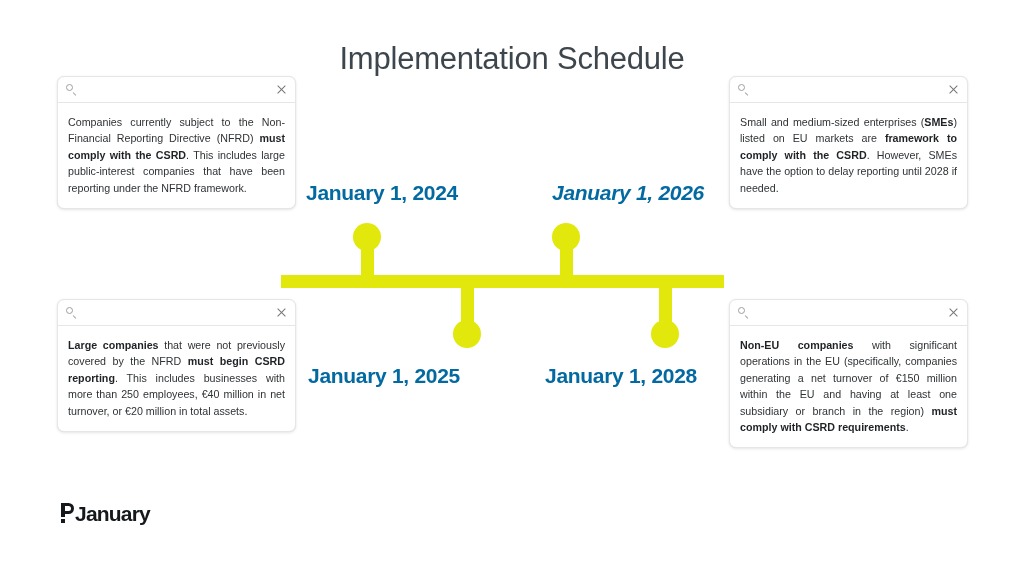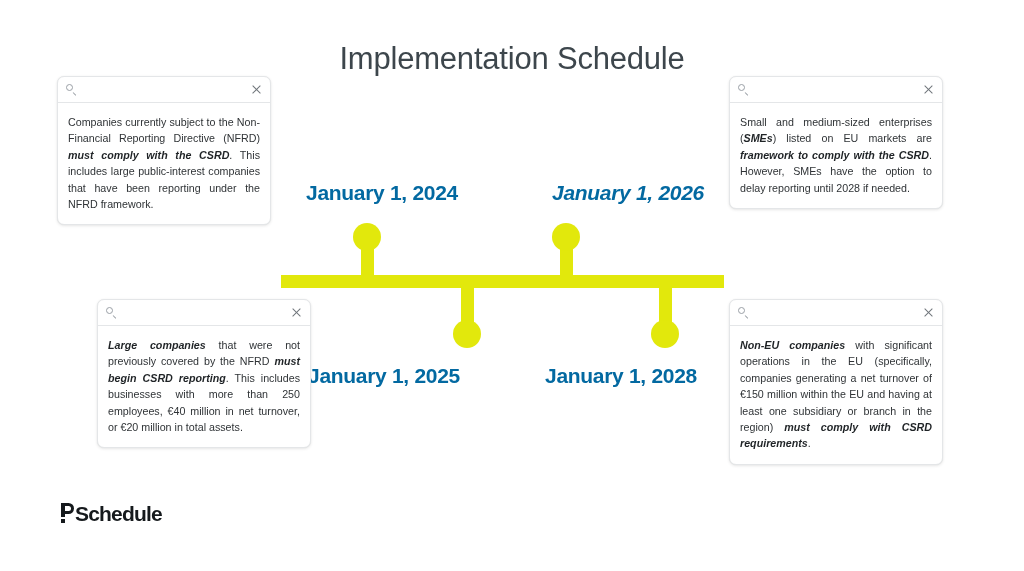--- a/index.html
+++ b/index.html
@@ -84,21 +84,21 @@
     font-family: "Liberation Sans", sans-serif;
   }
   .d-2024 { left: 306px; top: 181px; }
   .d-2026 { left: 552px; top: 181px; font-style: italic; }
   .d-2025 { left: 308px; top: 364px; }
   .d-2028 { left: 545px; top: 364px; }
 
   
   .card {
     position: absolute;
-    width: 214px;
+    width: 239px;
     background: #ffffff;
     border: 1px solid #e4e6e8;
     border-radius: 7px;
     box-shadow: 0 1px 3px rgba(0,0,0,0.10), 0 0 1px rgba(0,0,0,0.06);
     box-sizing: border-box;
     overflow: hidden;
   }
   .card-header {
     height: 26px;
     border-bottom: 1px solid #e4e6e8;
@@ -151,25 +151,25 @@
   .card-body {
     padding: 11px 10px 12px 10px;
     font-size: 10.7px;
     line-height: 16.4px;
     color: #2f3336;
     text-align: justify;
     text-justify: inter-word;
     font-family: "Liberation Sans", sans-serif;
     hyphens: none;
   }
-  .card-body b { font-weight: bold; color: #1f2326; font-style: italic; }
+  .card-body b { font-weight: bold; color: #1f2326; }
 
   .card-tl { left: 57px; top: 76px; }
   .card-tr { left: 729px; top: 76px; }
-  .card-bl { left: 57px; top: 299px; margin-left: 40px; }
+  .card-bl { left: 57px; top: 299px; }
   .card-br { left: 729px; top: 299px; }
 
   
   .logo {
     position: absolute;
     left: 61px;
     top: 500px;
     display: flex;
     align-items: center;
     height: 26px;
@@ -299,16 +299,16 @@
     </div>
     <div class="card-body"><b>Non-EU companies</b><span> with significant operations in the EU (specifically, companies generating a net turnover of €150 million within the EU and having at least one subsidiary or branch in the region) </span><b>must comply with CSRD requirements</b><span>.</span></div>
   </div>
 
   <div class="logo">
     <span class="logo-mark">
       <span class="bar"></span>
         <span class="dot"></span>
         <span class="bowl"></span>
     </span>
-    <span class="logo-text">Schedule</span>
+    <span class="logo-text">January</span>
   </div>
 
 </div>
 
 </body></html>

